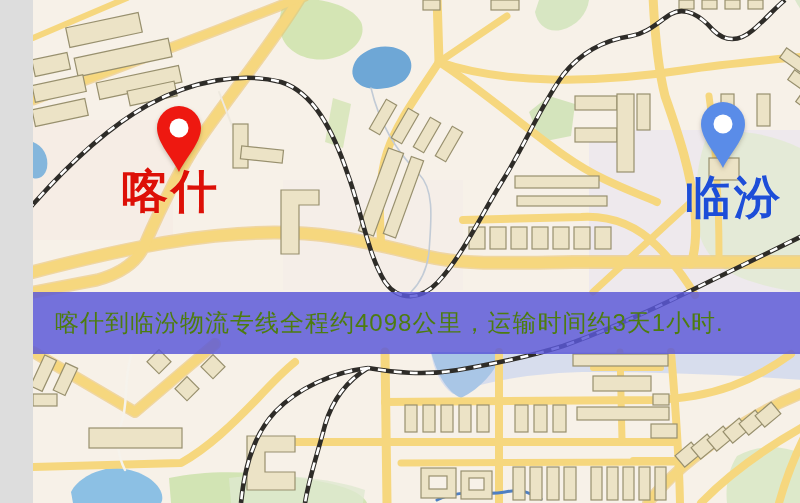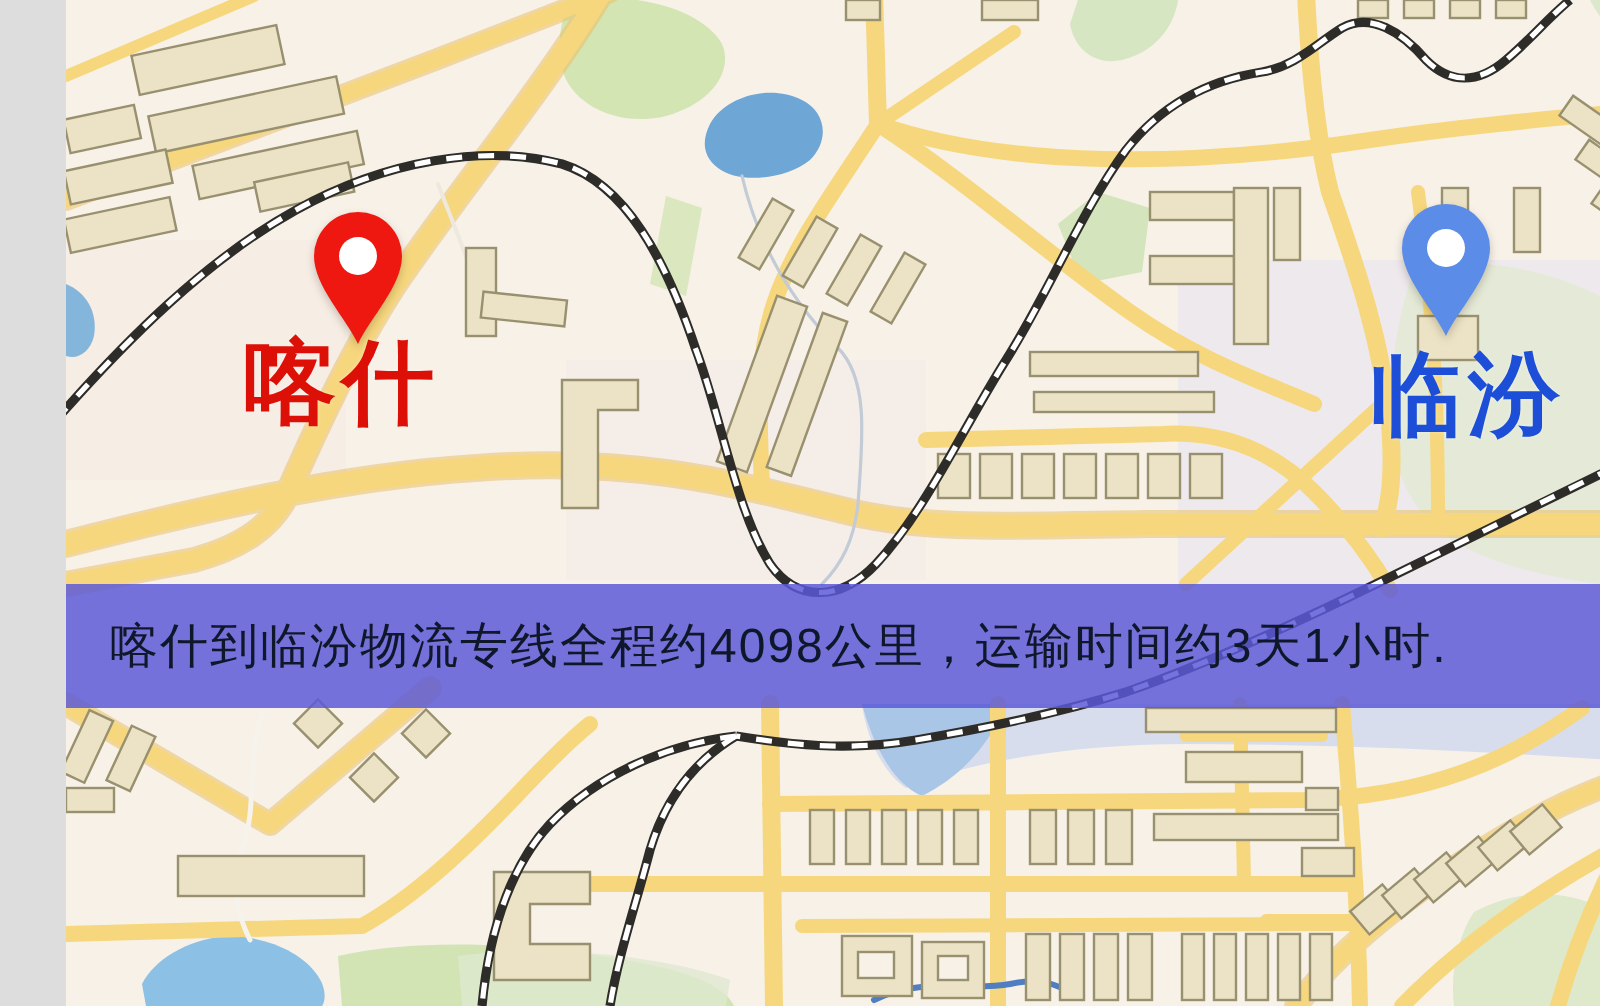--- a/index.html
+++ b/index.html
@@ -6,21 +6,21 @@
   .screen{position:relative;width:800px;height:503px;overflow:hidden;
           font-family:"Liberation Sans","DejaVu Sans",sans-serif;background:#f7f1e8;margin-left:33px;}
   .map-svg{position:absolute;left:0;top:0;width:800px;height:503px;display:block;}
   .pin{position:absolute;width:54px;height:70px;}
   .pin svg{display:block;width:54px;height:70px;filter:drop-shadow(0 2px 2px rgba(60,40,20,.25));}
   .city-label{position:absolute;transform:translateX(-50%);font-size:46px;font-weight:bold;
               letter-spacing:3px;white-space:nowrap;line-height:1;
               text-shadow:0 0 2px rgba(255,255,255,.35);}
   .banner{position:absolute;left:0;top:292px;width:800px;height:62px;
           display:flex;align-items:center;}
-  .banner span{padding-left:22px;font-size:24px;color:#0f172a;letter-spacing:1px;}
+  .banner span{padding-left:22px;font-size:24px;color:#4d7c0f;letter-spacing:1px;}
 </style>
 </head>
 <body>
 
 <div class="screen">
 
   <svg class="map-svg" viewBox="0 0 800 503" xmlns="http://www.w3.org/2000/svg">
 
     <rect x="0" y="0" width="800" height="503" fill="#f7f1e8"></rect>
 

